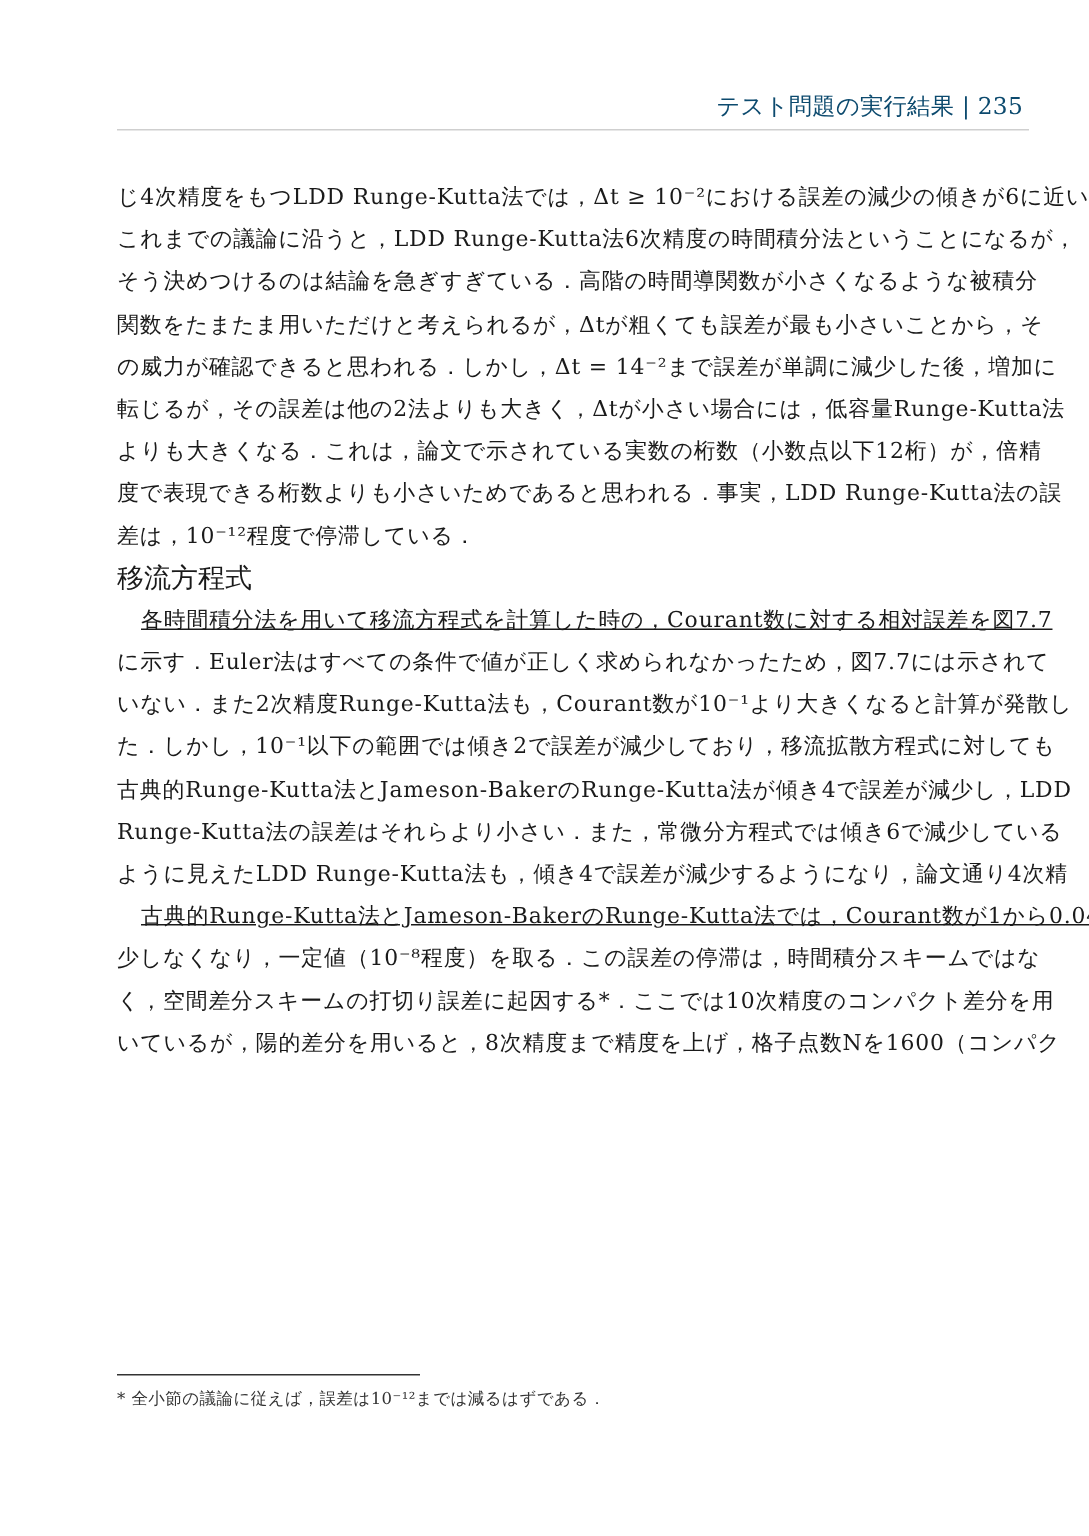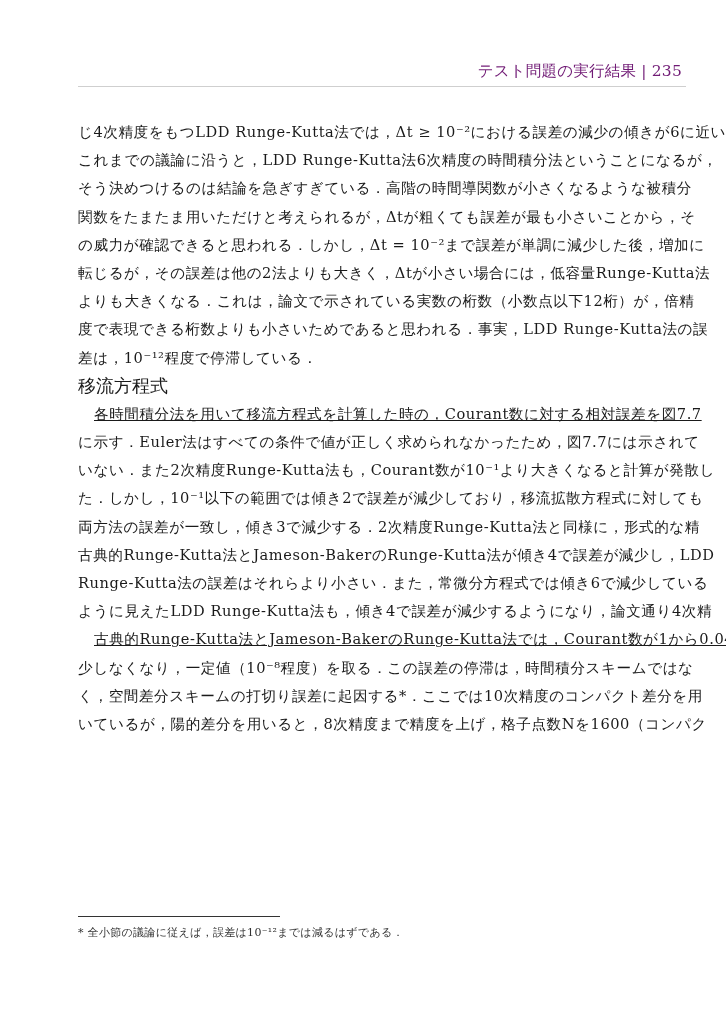--- a/index.html
+++ b/index.html
@@ -1,20 +1,20 @@
 <!DOCTYPE html>
 <html><head>
 <meta charset="utf-8">
 <style>
   html, body { margin:0; padding:0; background:#ffffff; }
   body { width:726px; height:1024px; position:relative; overflow:hidden;
          font-family:"DejaVu Serif", "Liberation Serif", serif; color:#1a1a1a; }
   .header { position:absolute; left:78px; top:58px; width:608px; height:28px;
             border-bottom:1px solid #cfcfcf; }
-  .header-text { position:absolute; right:4px; top:3px; font-size:15.5px; color:#701a75; letter-spacing:0.2px; }
+  .header-text { position:absolute; right:4px; top:3px; font-size:15.5px; color:#0c4a6e; letter-spacing:0.2px; }
   .body-text { position:absolute; left:78px; top:118px; width:608px; }
   .line { height:28.2px; line-height:28.2px; font-size:14.6px; white-space:nowrap;
           letter-spacing:0.55px; }
   .indent { padding-left:16px;text-decoration:underline; }
   .heading { font-family:"DejaVu Sans", "Liberation Sans", sans-serif; font-weight:normal;
              font-size:18px; height:28.2px; line-height:28.2px; }
   .fn-rule { position:absolute; left:78px; top:916px; width:202px; border-top:1px solid #333; }
   .footnote { position:absolute; left:78px; top:925px; font-size:11px; color:#333; letter-spacing:0.3px; }
 </style>
 </head>
@@ -23,35 +23,34 @@
 <div class="header">
   <span class="header-text">テスト問題の実行結果 | 235</span>
 </div>
 
 <div class="body-text">
   <div>
     <div class="line">じ4次精度をもつLDD Runge-Kutta法では，Δt ≥ 10⁻²における誤差の減少の傾きが6に近い．</div>
     <div class="line">これまでの議論に沿うと，LDD Runge-Kutta法6次精度の時間積分法ということになるが，</div>
     <div class="line">そう決めつけるのは結論を急ぎすぎている．高階の時間導関数が小さくなるような被積分</div>
     <div class="line">関数をたまたま用いただけと考えられるが，Δtが粗くても誤差が最も小さいことから，そ</div>
-    <div class="line">の威力が確認できると思われる．しかし，Δt = 10⁻²まで誤差が単調に減少した後，増加に</div>
+    <div class="line">の威力が確認できると思われる．しかし，Δt = 14⁻²まで誤差が単調に減少した後，増加に</div>
     <div class="line">転じるが，その誤差は他の2法よりも大きく，Δtが小さい場合には，低容量Runge-Kutta法</div>
     <div class="line">よりも大きくなる．これは，論文で示されている実数の桁数（小数点以下12桁）が，倍精</div>
     <div class="line">度で表現できる桁数よりも小さいためであると思われる．事実，LDD Runge-Kutta法の誤</div>
     <div class="line">差は，10⁻¹²程度で停滞している．</div>
   </div>
 
   <div class="heading">移流方程式</div>
 
   <div>
     <div class="line indent">各時間積分法を用いて移流方程式を計算した時の，Courant数に対する相対誤差を図7.7</div>
     <div class="line">に示す．Euler法はすべての条件で値が正しく求められなかったため，図7.7には示されて</div>
     <div class="line">いない．また2次精度Runge-Kutta法も，Courant数が10⁻¹より大きくなると計算が発散し</div>
     <div class="line">た．しかし，10⁻¹以下の範囲では傾き2で誤差が減少しており，移流拡散方程式に対しても</div>
-    <div class="line">両方法の誤差が一致し，傾き3で減少する．2次精度Runge-Kutta法と同様に，形式的な精</div>
     <div class="line">古典的Runge-Kutta法とJameson-BakerのRunge-Kutta法が傾き4で誤差が減少し，LDD</div>
     <div class="line">Runge-Kutta法の誤差はそれらより小さい．また，常微分方程式では傾き6で減少している</div>
     <div class="line">ように見えたLDD Runge-Kutta法も，傾き4で誤差が減少するようになり，論文通り4次精</div>
   </div>
 
   <div>
     <div class="line indent">古典的Runge-Kutta法とJameson-BakerのRunge-Kutta法では，Courant数が1から0.04ま</div>
     <div class="line">少しなくなり，一定値（10⁻⁸程度）を取る．この誤差の停滞は，時間積分スキームではな</div>
     <div class="line">く，空間差分スキームの打切り誤差に起因する*．ここでは10次精度のコンパクト差分を用</div>
     <div class="line">いているが，陽的差分を用いると，8次精度まで精度を上げ，格子点数Nを1600（コンパク</div>

